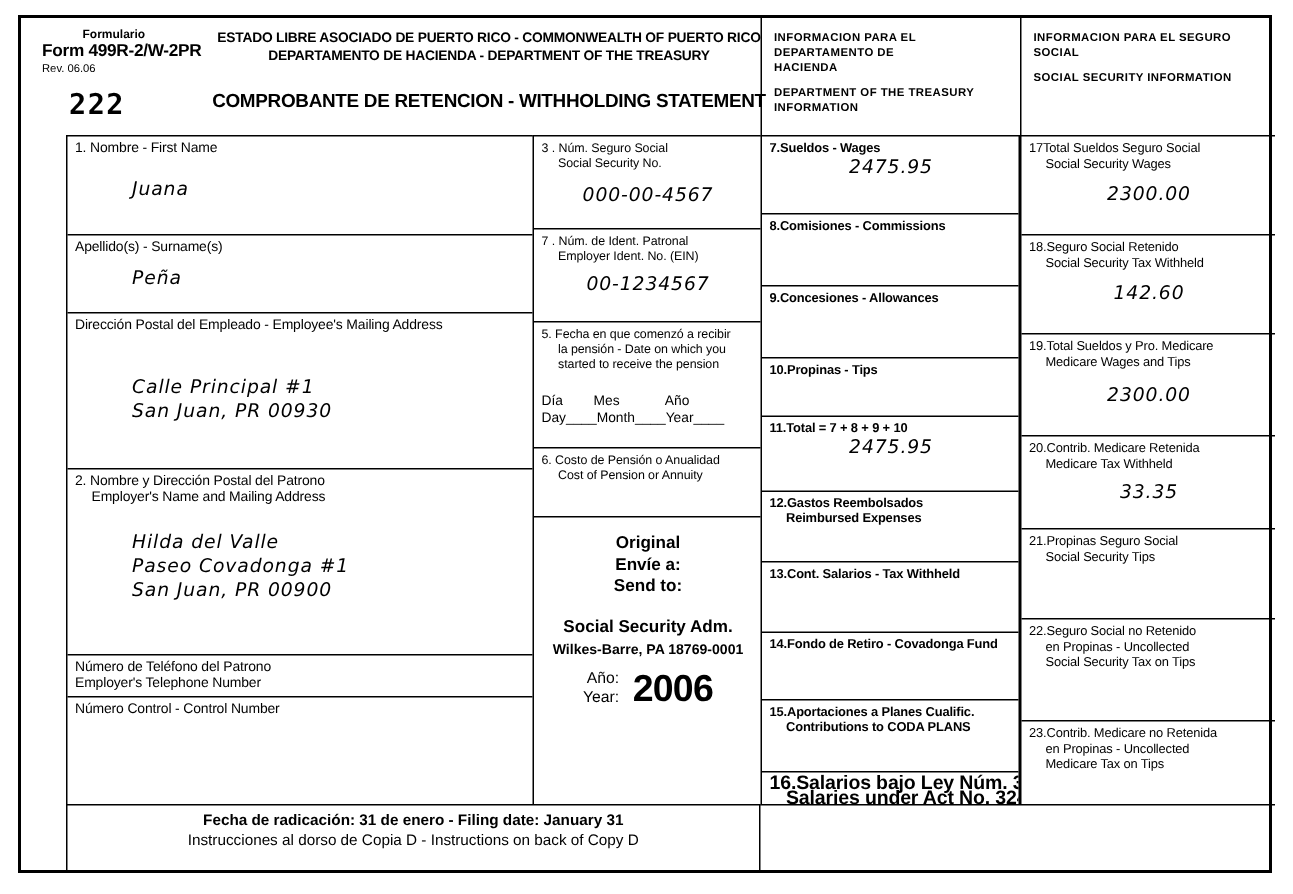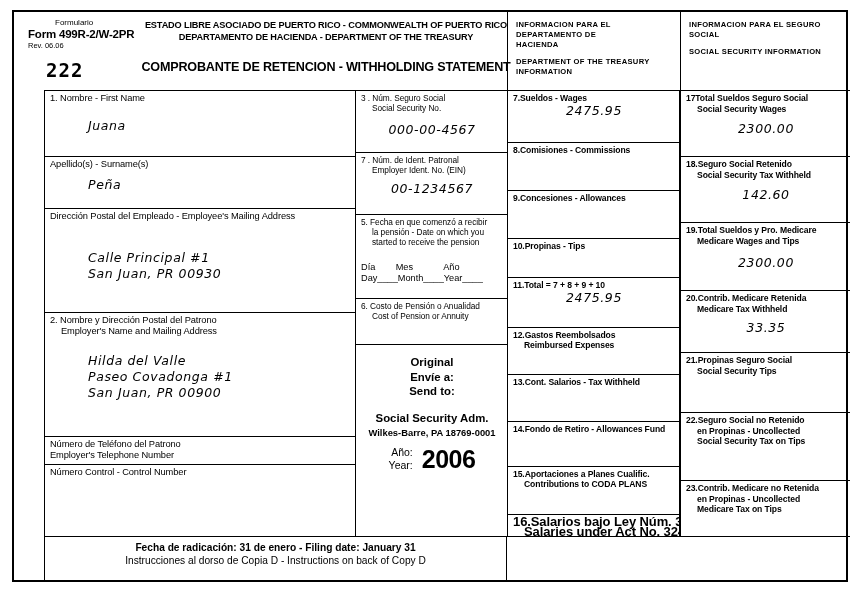--- a/index.html
+++ b/index.html
@@ -32,21 +32,21 @@
     position: absolute;
     left: 0; top: 0;
     width: 100%;
     height: 78px;
   }
   #form-id-block {
     position: absolute;
     left: 14px; top: 6px;
     width: 110px;
   }
-  .fid-line1 { font-size: 8px; font-weight: normal; line-height: 10px; padding-left: 27px; }
+  .fid-line1 { font-size: 8px; font-weight: bold; line-height: 10px; padding-left: 27px; }
   .fid-line2 { font-size: 11.5px; font-weight: bold; line-height: 13px; letter-spacing: -0.2px; }
   .fid-line3 { font-size: 7.5px; line-height: 10px; }
   #control-code {
     position: absolute;
     left: 32px; top: 47px;
     font-family: "DejaVu Sans Mono", monospace;
     font-size: 19px;
     font-weight: bold;
     letter-spacing: 1px;
   }
@@ -198,21 +198,21 @@
 
   
   #d17 { height: 66px; }
   #d18 { height: 66px; }
   #d19 { height: 68px; }
   #d20 { height: 62px; }
   #d21 { height: 60px; }
   #d22 { height: 68px; }
   #d23 { height: 56px; border-bottom: none; }
 
-  .lbl-d { font-size: 8.6px; line-height: 10.6px; font-weight: bold; letter-spacing: -0.1px; white-space: pre; }
+  .lbl-d { font-size: 8.6px; line-height: 10.6px; font-weight: normal; letter-spacing: -0.1px; white-space: pre; }
 
   
   #footer {
     position: absolute;
     left: 30px;
     top: 524px;
     width: 463px;
     height: 44px;
     border-top: 1.5px solid #000;
     border-left: 1.5px solid #000;
@@ -386,21 +386,21 @@
       <div class="lbl-c lbl-ind">Reimbursed Expenses</div>
       <div class="val val-c"></div>
     </div>
 
     <div class="cell" id="c13">
       <div class="lbl-c"><span>13.</span><span>Cont. Salarios - Tax Withheld</span></div>
       <div class="val val-c"></div>
     </div>
 
     <div class="cell" id="c14">
-      <div class="lbl-c"><span>14.</span><span>Fondo de Retiro - Allowances Fund</span></div>
+      <div class="lbl-c"><span>14.</span><span>Fondo de Retiro - Covadonga Fund</span></div>
       <div class="val val-c"></div>
     </div>
 
     <div class="cell" id="c15">
       <div class="lbl-c"><span>15.</span><span>Aportaciones a Planes Cualific.</span></div>
       <div class="lbl-c lbl-ind">Contributions to CODA PLANS</div>
       <div class="val val-c"></div>
     </div>
 
     <div class="cell" id="c16">

